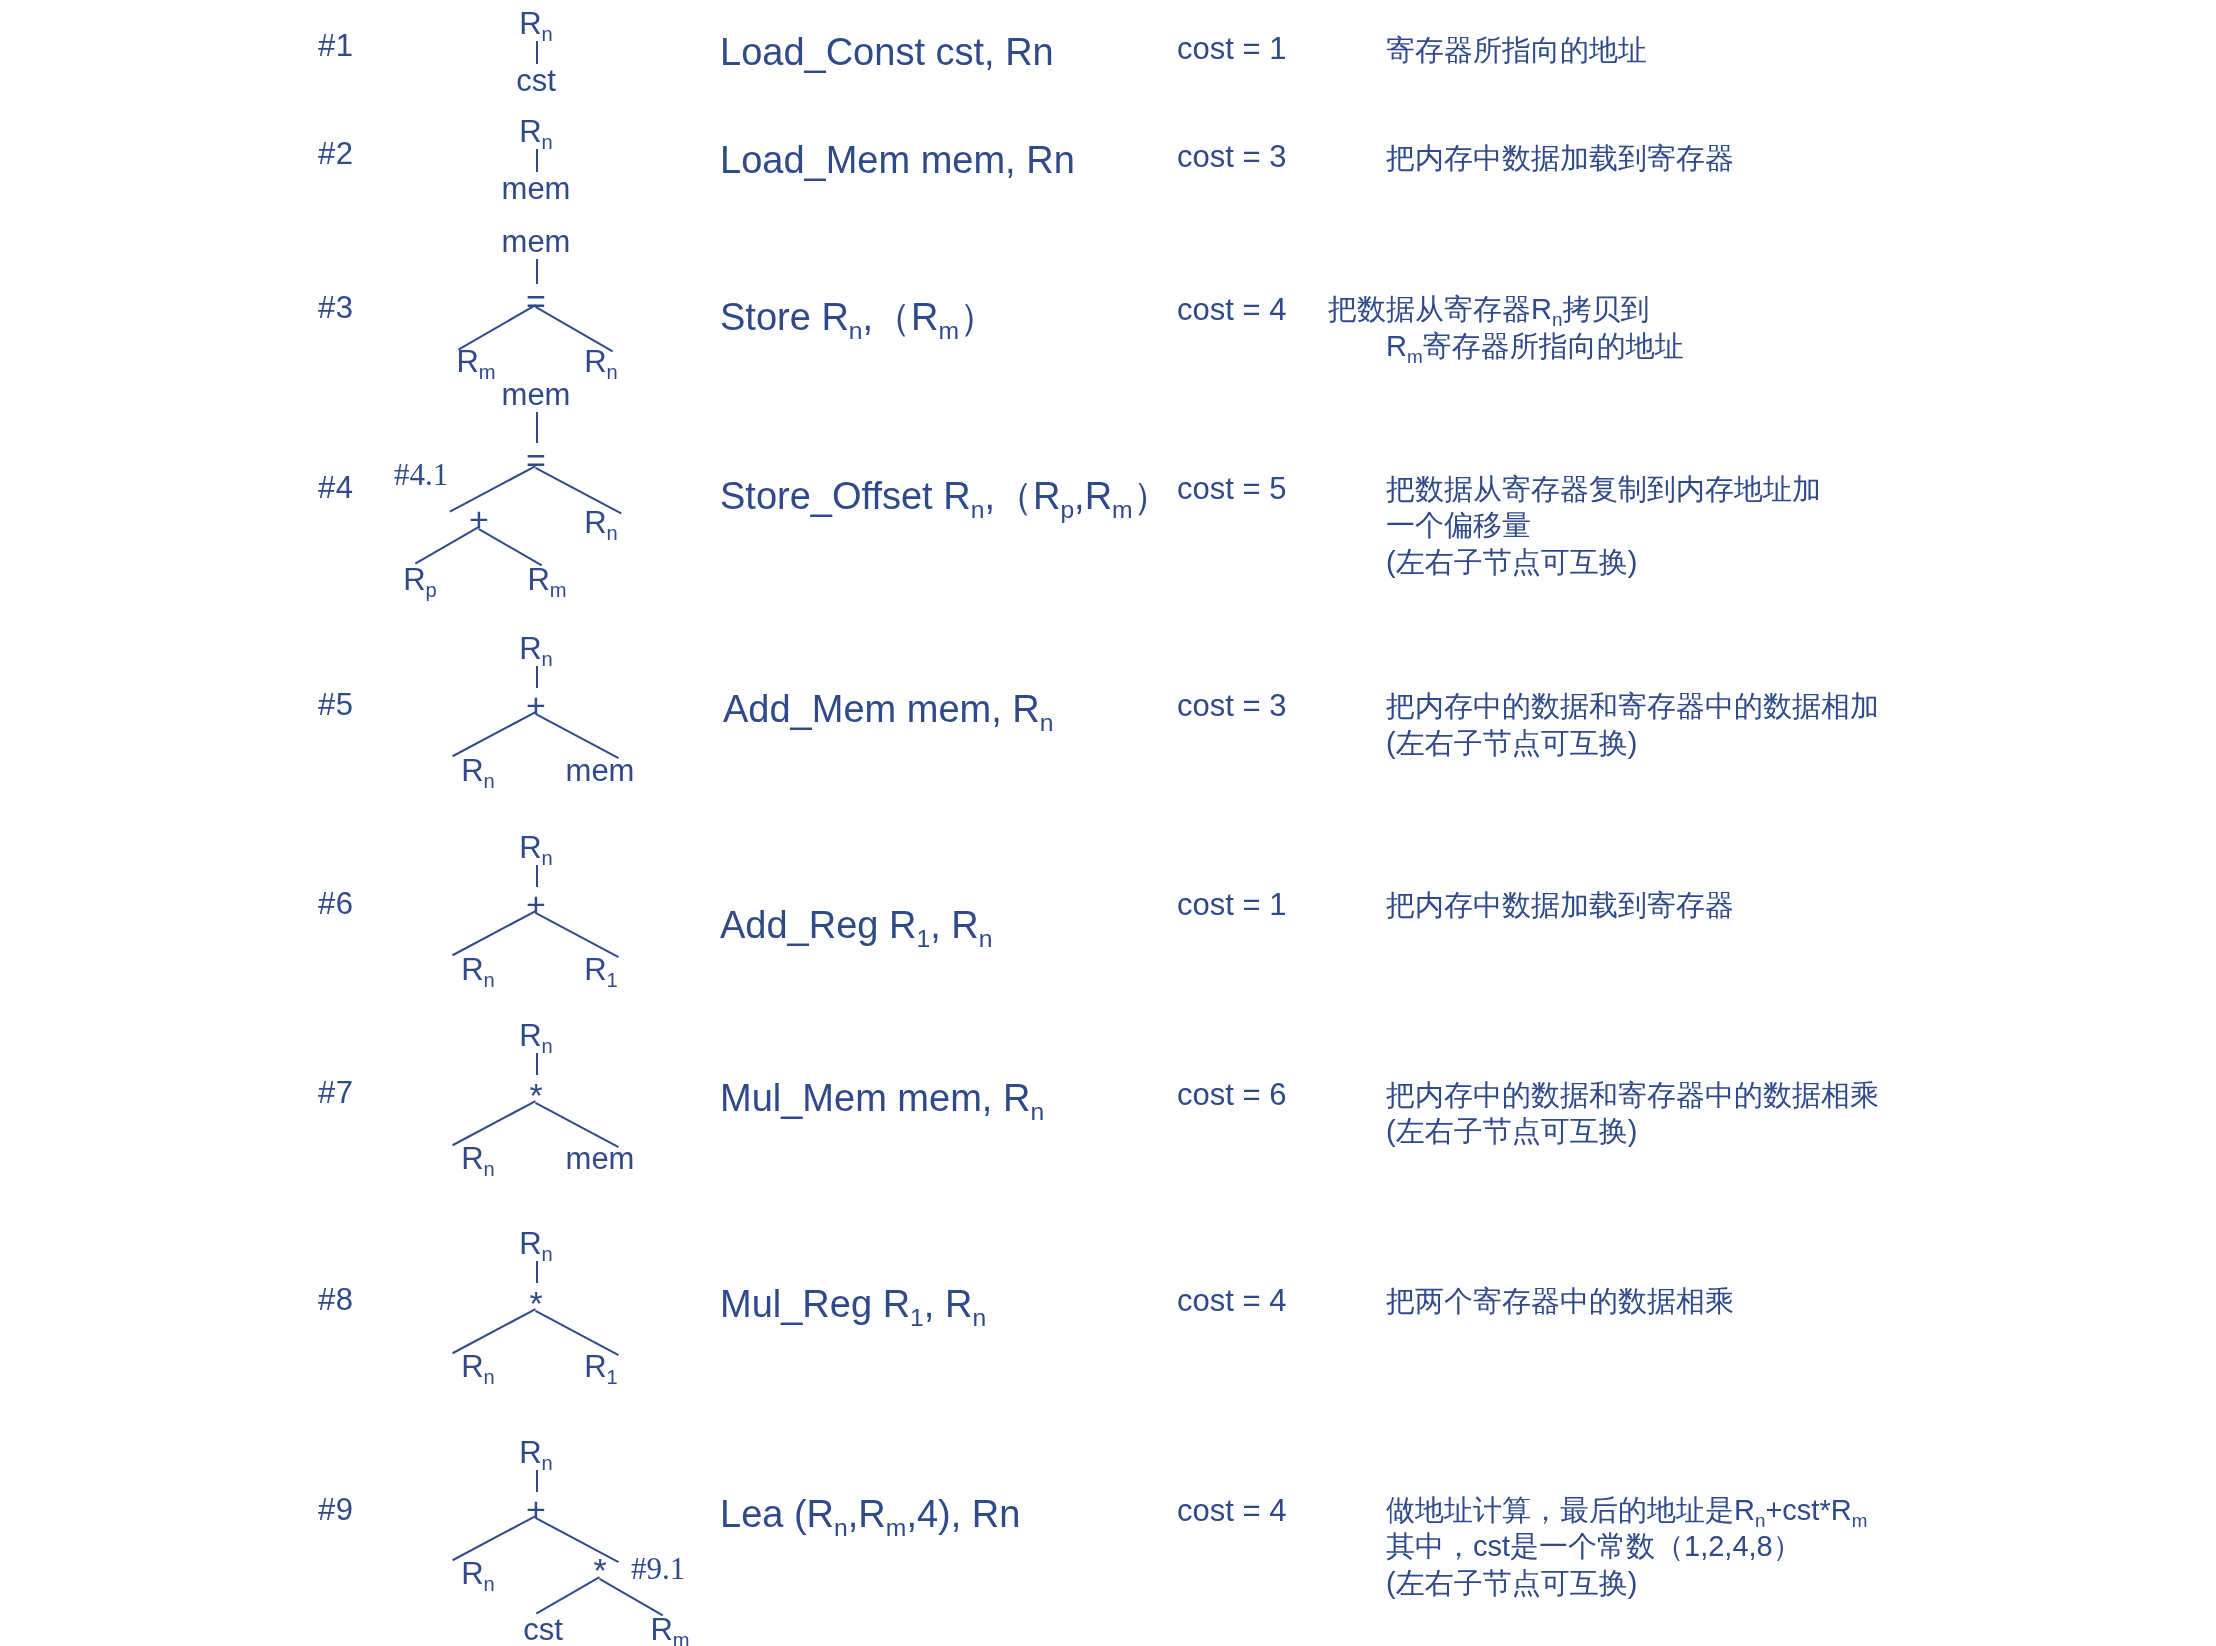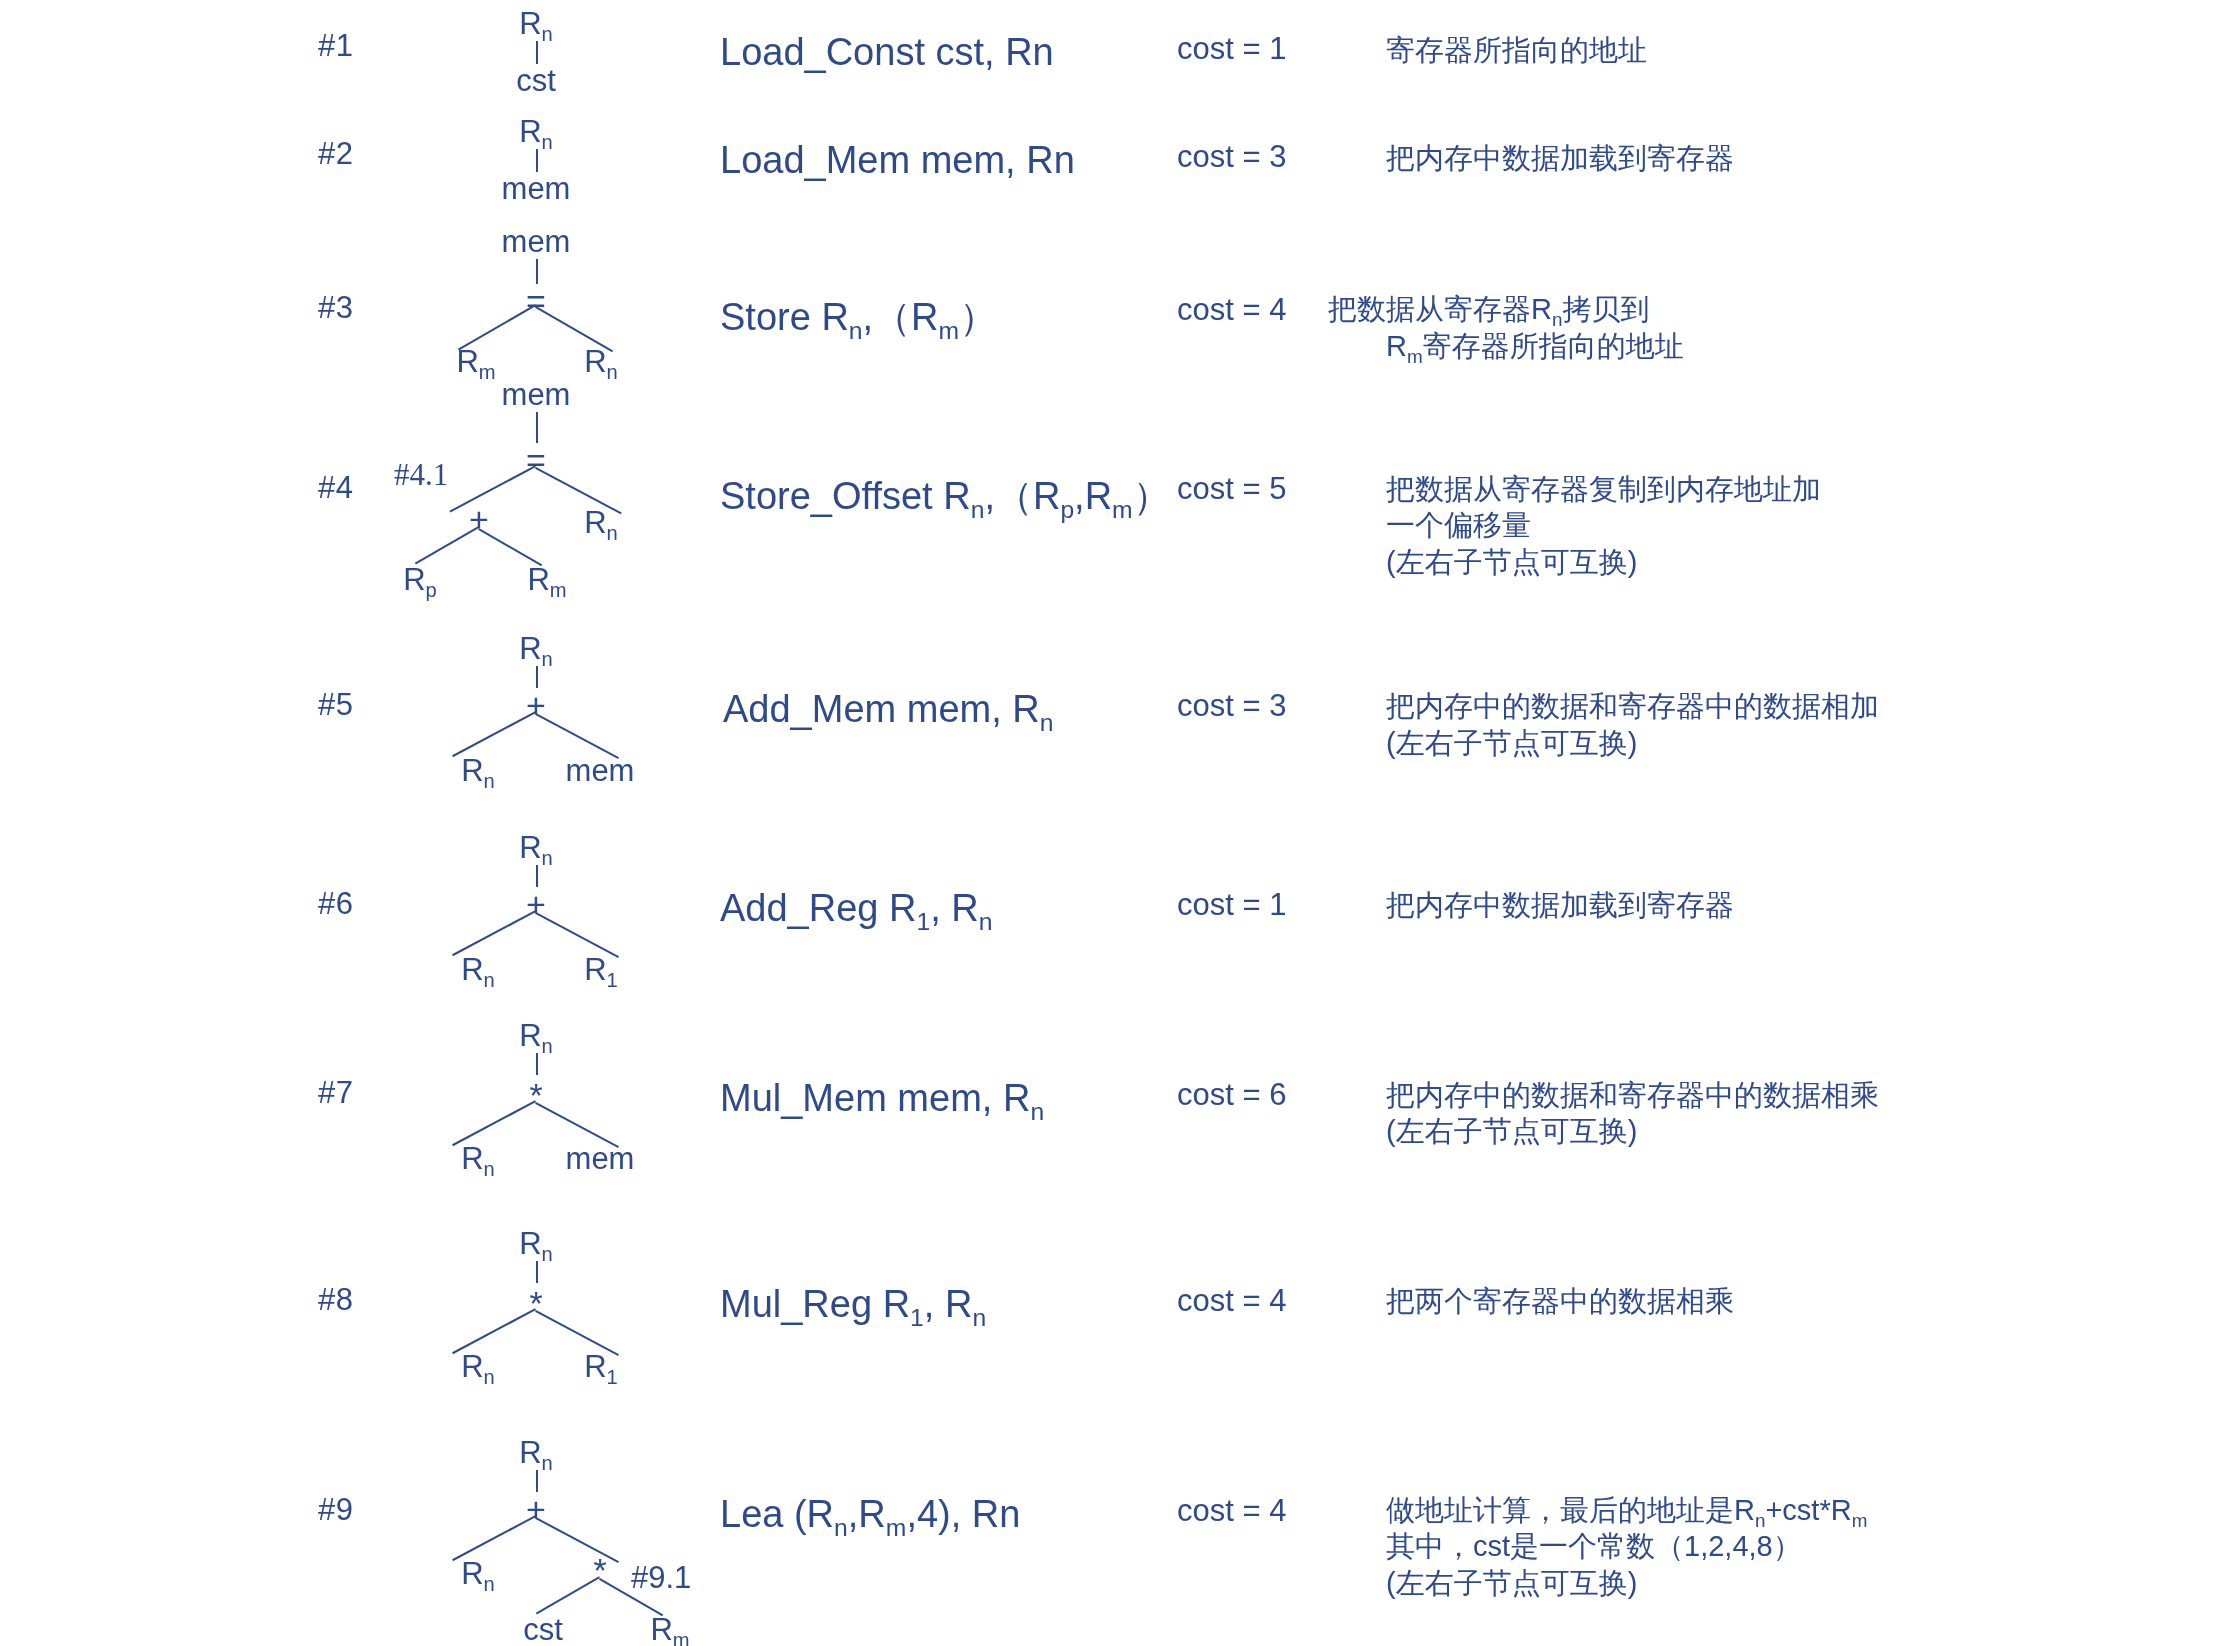--- a/index.html
+++ b/index.html
@@ -172,21 +172,21 @@
     <div class="rule-id" style="left:318px; top:72px;">#6</div>
 
     <div class="node" style="left:536px; top:16px;">R<sub>n</sub></div>
     <div class="vline" style="left:536px; top:51px; height:22px;"></div>
     <div class="opnode" style="left:536px; top:73px;">+</div>
     <div class="diag" style="left:536px; top:98px; width:94px; transform:rotate(152deg);"></div>
     <div class="diag" style="left:536px; top:98px; width:94px; transform:rotate(28deg);"></div>
     <div class="node" style="left:478px; top:138px;">R<sub>n</sub></div>
     <div class="node" style="left:601px; top:138px;">R<sub>1</sub></div>
 
-    <div class="instr" style="left:720px; top:73px;">Add_Reg R<sub>1</sub>, R<sub>n</sub></div>
+    <div class="instr" style="left:720px; top:90px;">Add_Reg R<sub>1</sub>, R<sub>n</sub></div>
     <div class="cost" style="left:1177px; top:73px;">cost = 1</div>
     <div class="desc" style="left:1386px; top:73px;">把内存中数据加载到寄存器</div>
   </div>
 
   <div class="row" style="top:1002px;">
     <div class="rule-id" style="left:318px; top:73px;">#7</div>
 
     <div class="node" style="left:536px; top:16px;">R<sub>n</sub></div>
     <div class="vline" style="left:536px; top:51px; height:22px;"></div>
     <div class="opnode" style="left:536px; top:76px;">*</div>
@@ -220,21 +220,21 @@
   <div class="row" style="top:1420px;">
     <div class="rule-id" style="left:318px; top:72px;">#9</div>
 
     <div class="node" style="left:536px; top:14.6px;">R<sub>n</sub></div>
     <div class="vline" style="left:536px; top:50px; height:22px;"></div>
     <div class="opnode" style="left:536px; top:72px;">+</div>
     <div class="diag" style="left:536px; top:97px; width:94px; transform:rotate(152deg);"></div>
     <div class="diag" style="left:536px; top:97px; width:94px; transform:rotate(28deg);"></div>
     <div class="node" style="left:478px; top:136px;">R<sub>n</sub></div>
     <div class="opnode" style="left:600px; top:133px;">*</div>
-    <div class="sub-id" style="left:631px; top:140px;">#9.1</div>
+    <div class="sub-id" style="left:631px; top:131px;font-family:Liberation Serif, serif;">#9.1</div>
     <div class="diag" style="left:600px; top:158px; width:73px; transform:rotate(150deg);"></div>
     <div class="diag" style="left:600px; top:158px; width:73px; transform:rotate(30deg);"></div>
     <div class="node" style="left:543px; top:192px;">cst</div>
     <div class="node" style="left:670px; top:192px;">R<sub>m</sub></div>
 
     <div class="instr" style="left:720px; top:73px;">Lea (R<sub>n</sub>,R<sub>m</sub>,4), Rn</div>
     <div class="cost" style="left:1177px; top:73px;">cost = 4</div>
     <div class="desc" style="left:1386px; top:72px;">做地址计算，最后的地址是R<sub>n</sub>+cst*R<sub>m</sub></div>
     <div class="desc" style="left:1386px; top:108px;">其中，cst是一个常数（1,2,4,8）</div>
     <div class="desc" style="left:1386px; top:145px;">(左右子节点可互换)</div>

